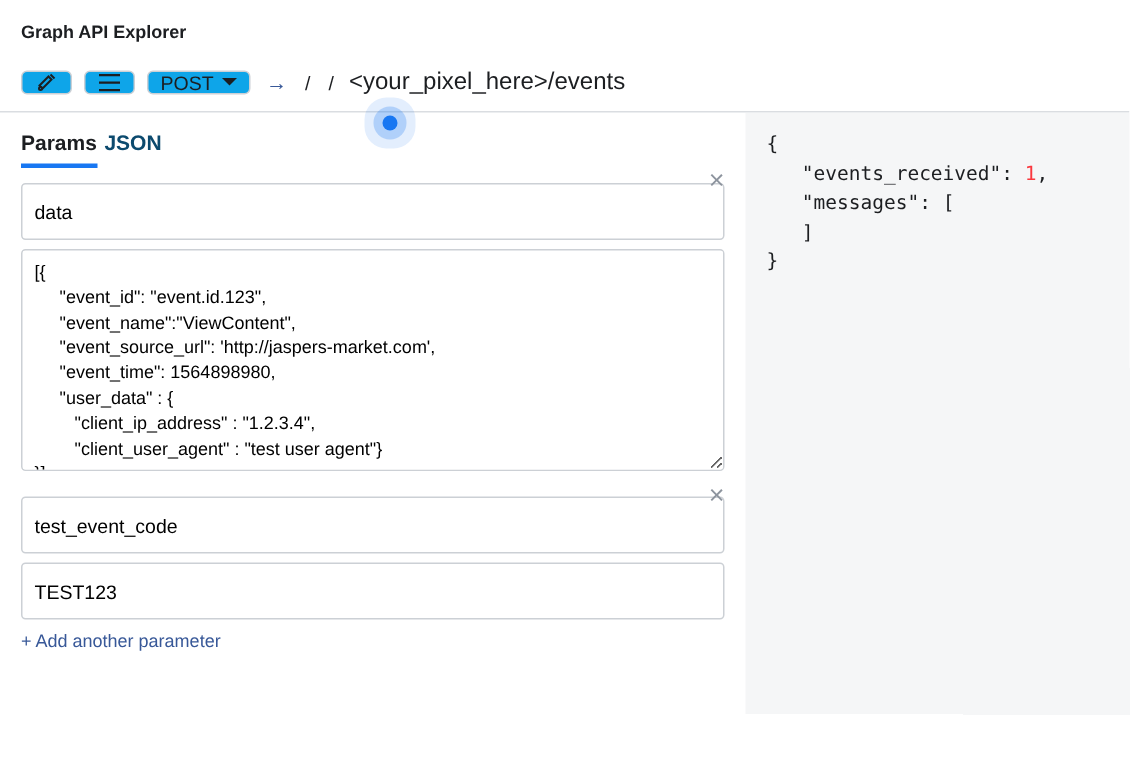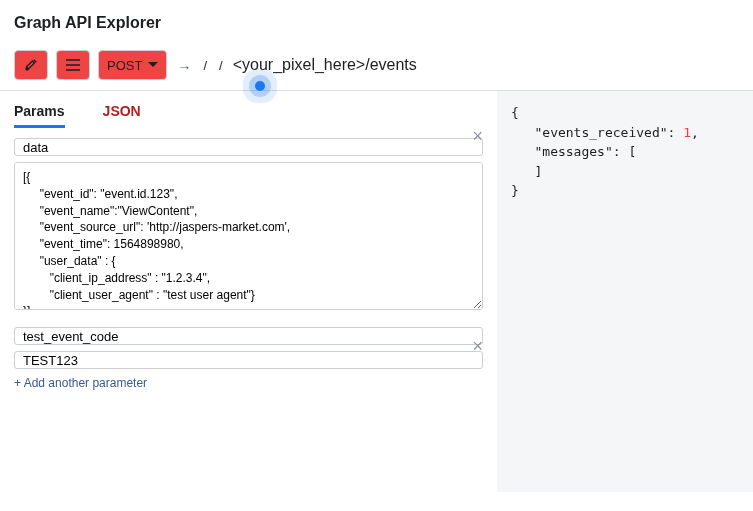--- a/index.html
+++ b/index.html
@@ -9,38 +9,38 @@
       color: #1c1e21;
       background: #fff;
       width: 753px;
       height: 511px;
       overflow: hidden;
     }
     .header {
       padding: 14px 14px 10px 14px;
     }
     .header-title {
-      font-size: 16px;
+      font-size: 12px;
       font-weight: 600;
       color: #1c1e21;
     }
     .toolbar {
       display: flex;
       align-items: center;
       gap: 8px;
       padding: 8px 14px 10px 14px;
       border-bottom: 1px solid #dadde1;
       position: relative;
     }
     .tool-btn {
-      height: 30px;
+      height: 16px;
       min-width: 34px;
       border: 1px solid #ccd0d5;
       border-radius: 4px;
-      background: #ef4444;
+      background: #0ea5e9;
       display: inline-flex;
       align-items: center;
       justify-content: center;
       padding: 0 8px;
       cursor: pointer;
       font-size: 13px;
       color: #1c1e21;
     }
     .tool-btn .caret { margin-left: 6px; }
     .arrow {
@@ -79,48 +79,48 @@
       flex: 1;
       background: #f5f6f7;
       padding: 12px 14px;
       font-family: Menlo, Monaco, Consolas, monospace;
       font-size: 13px;
       line-height: 1.5;
       position: relative;
     }
     .tabs {
       display: flex;
-      gap: 38px;
+      gap: 5px;
       margin-bottom: 10px;
     }
     .tab {
       font-size: 14px;
       font-weight: 600;
       padding-bottom: 6px;
       cursor: pointer;
-      color: #b91c1c;
+      color: #0c4a6e;
       border-bottom: 3px solid transparent;
     }
     .tab.active {
       color: #1c1e21;
       border-bottom-color: #1877f2;
     }
     .close-x {
       position: absolute;
       right: 14px;
       font-size: 18px;
       color: #8d949e;
       cursor: pointer;
       line-height: 1;
     }
     .close1 { top: 36px; }
     .close2 { top: 246px; }
     .field-input {
       width: 100%;
-      height: 18px;
+      height: 38px;
       border: 1px solid #ccd0d5;
       border-radius: 3px;
       padding: 0 8px;
       font-size: 13px;
       margin-bottom: 6px;
       font-family: inherit;
     }
     .field-textarea {
       width: 100%;
       height: 148px;

